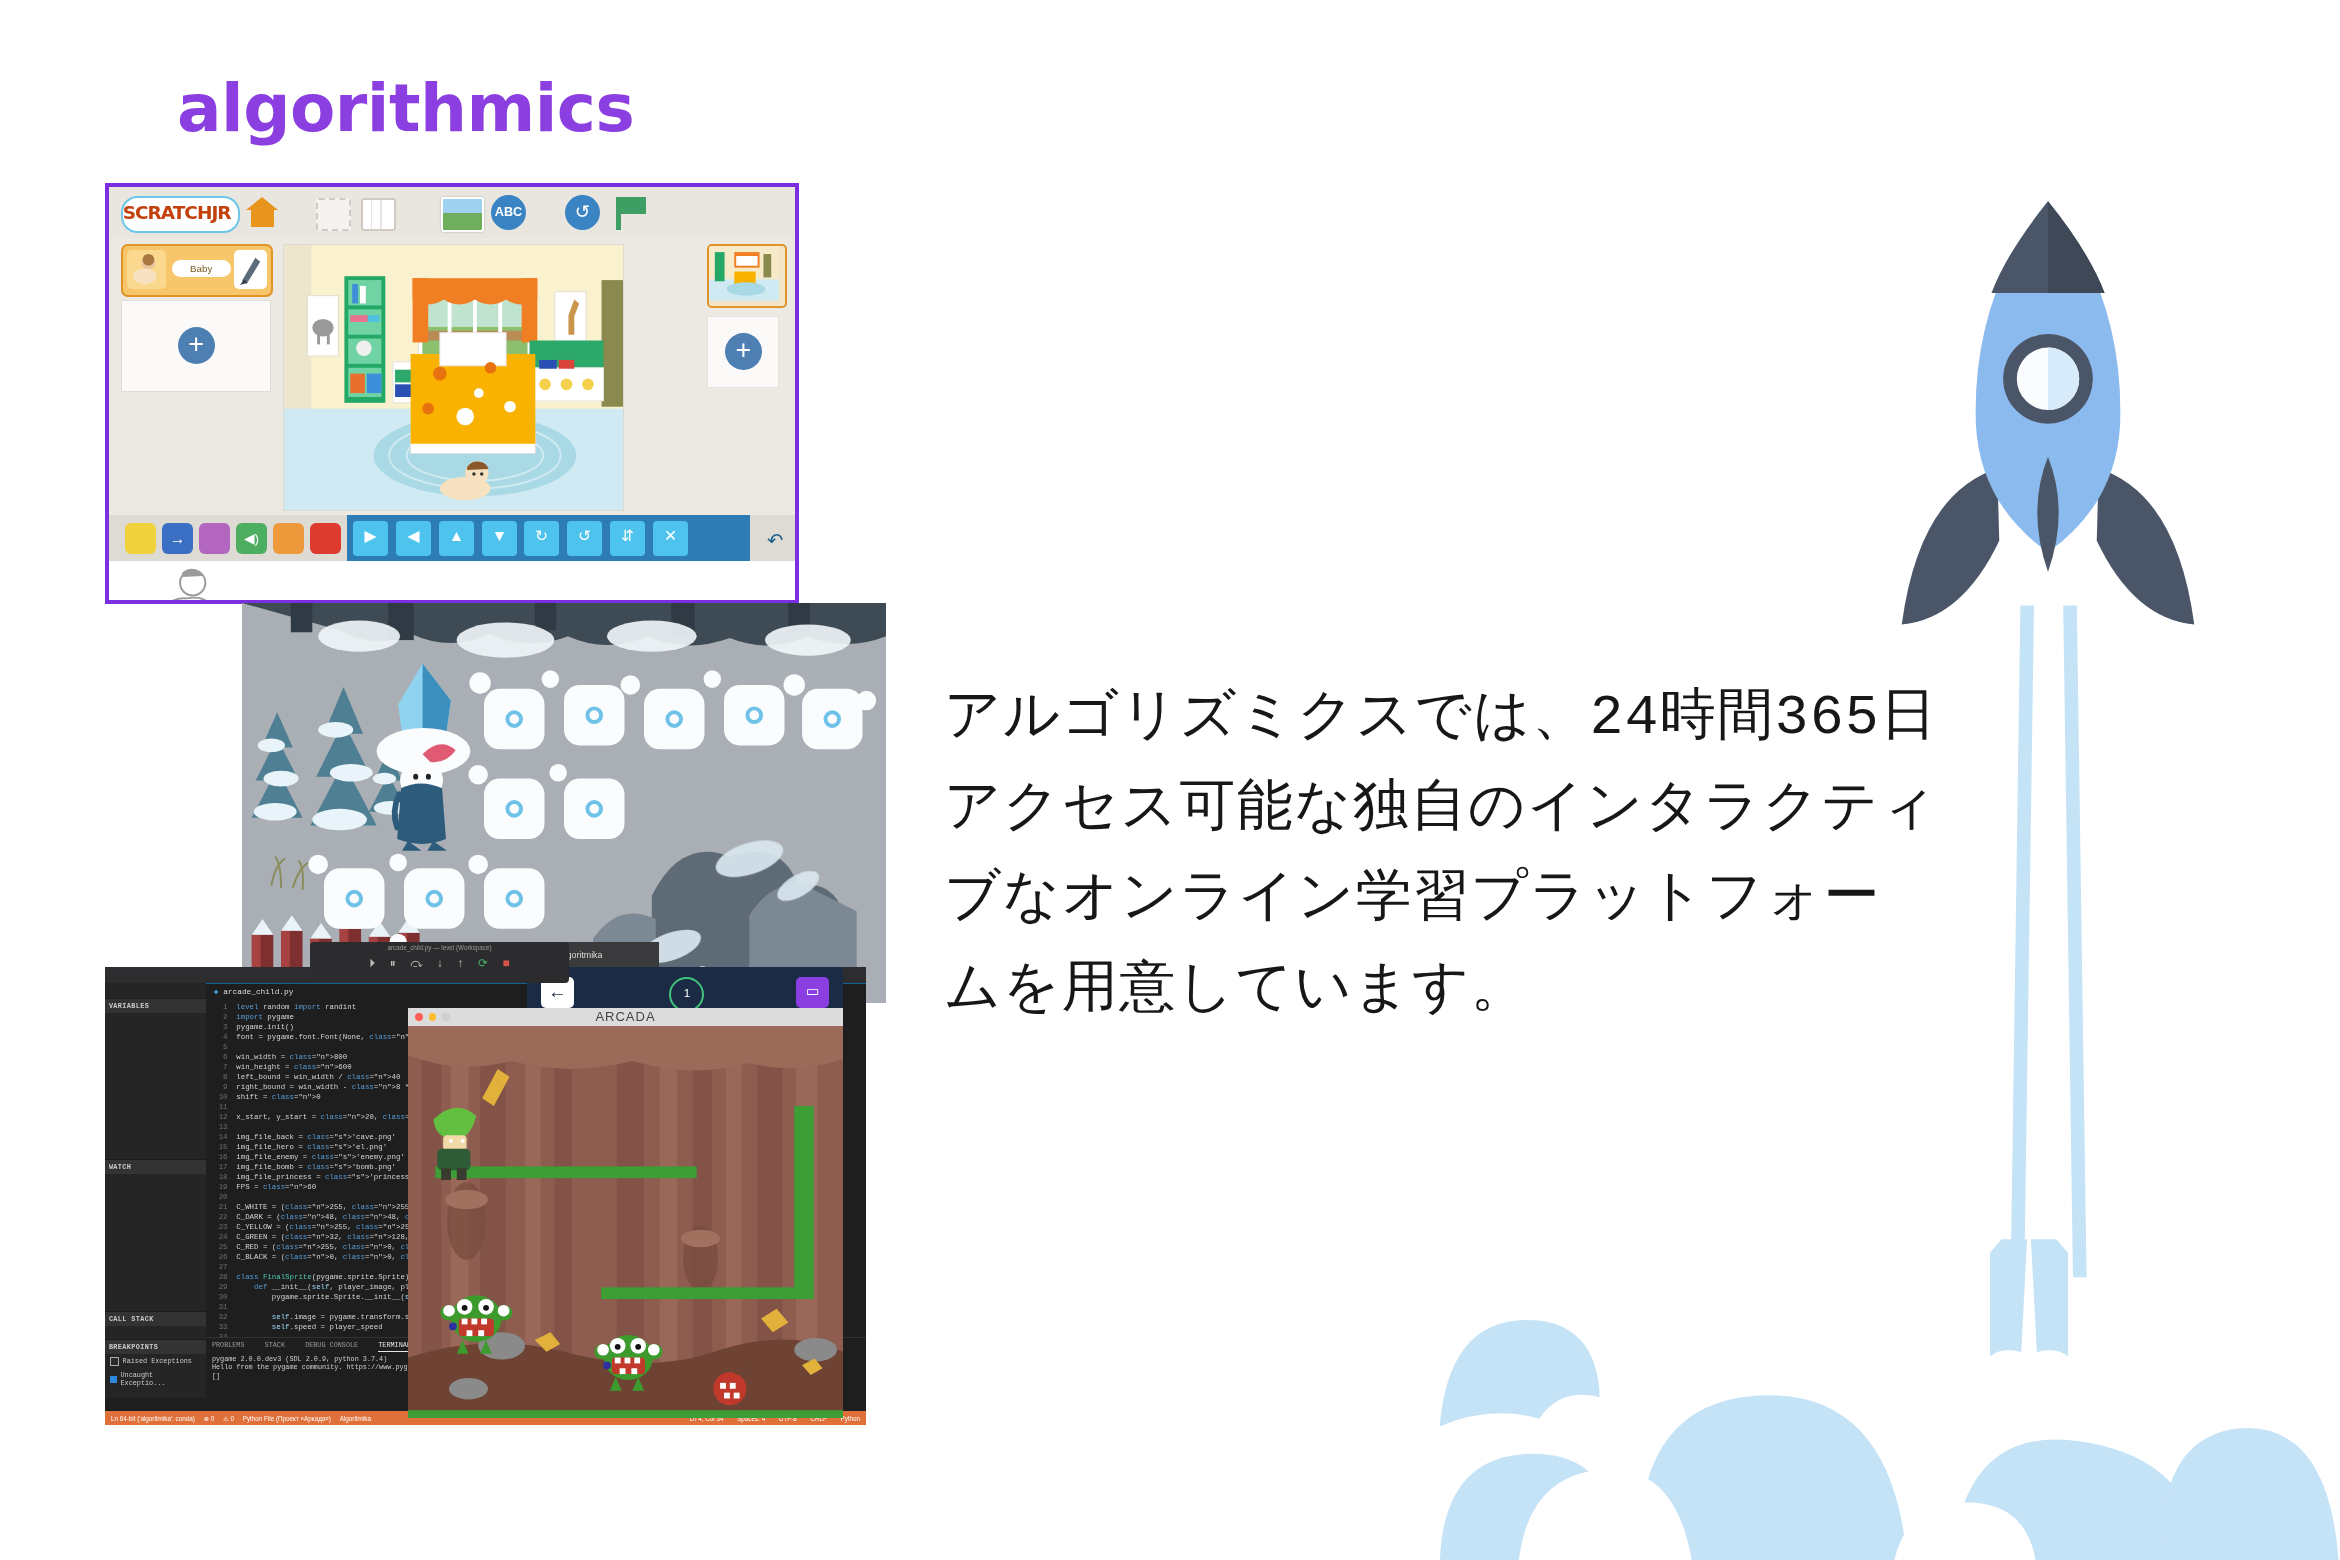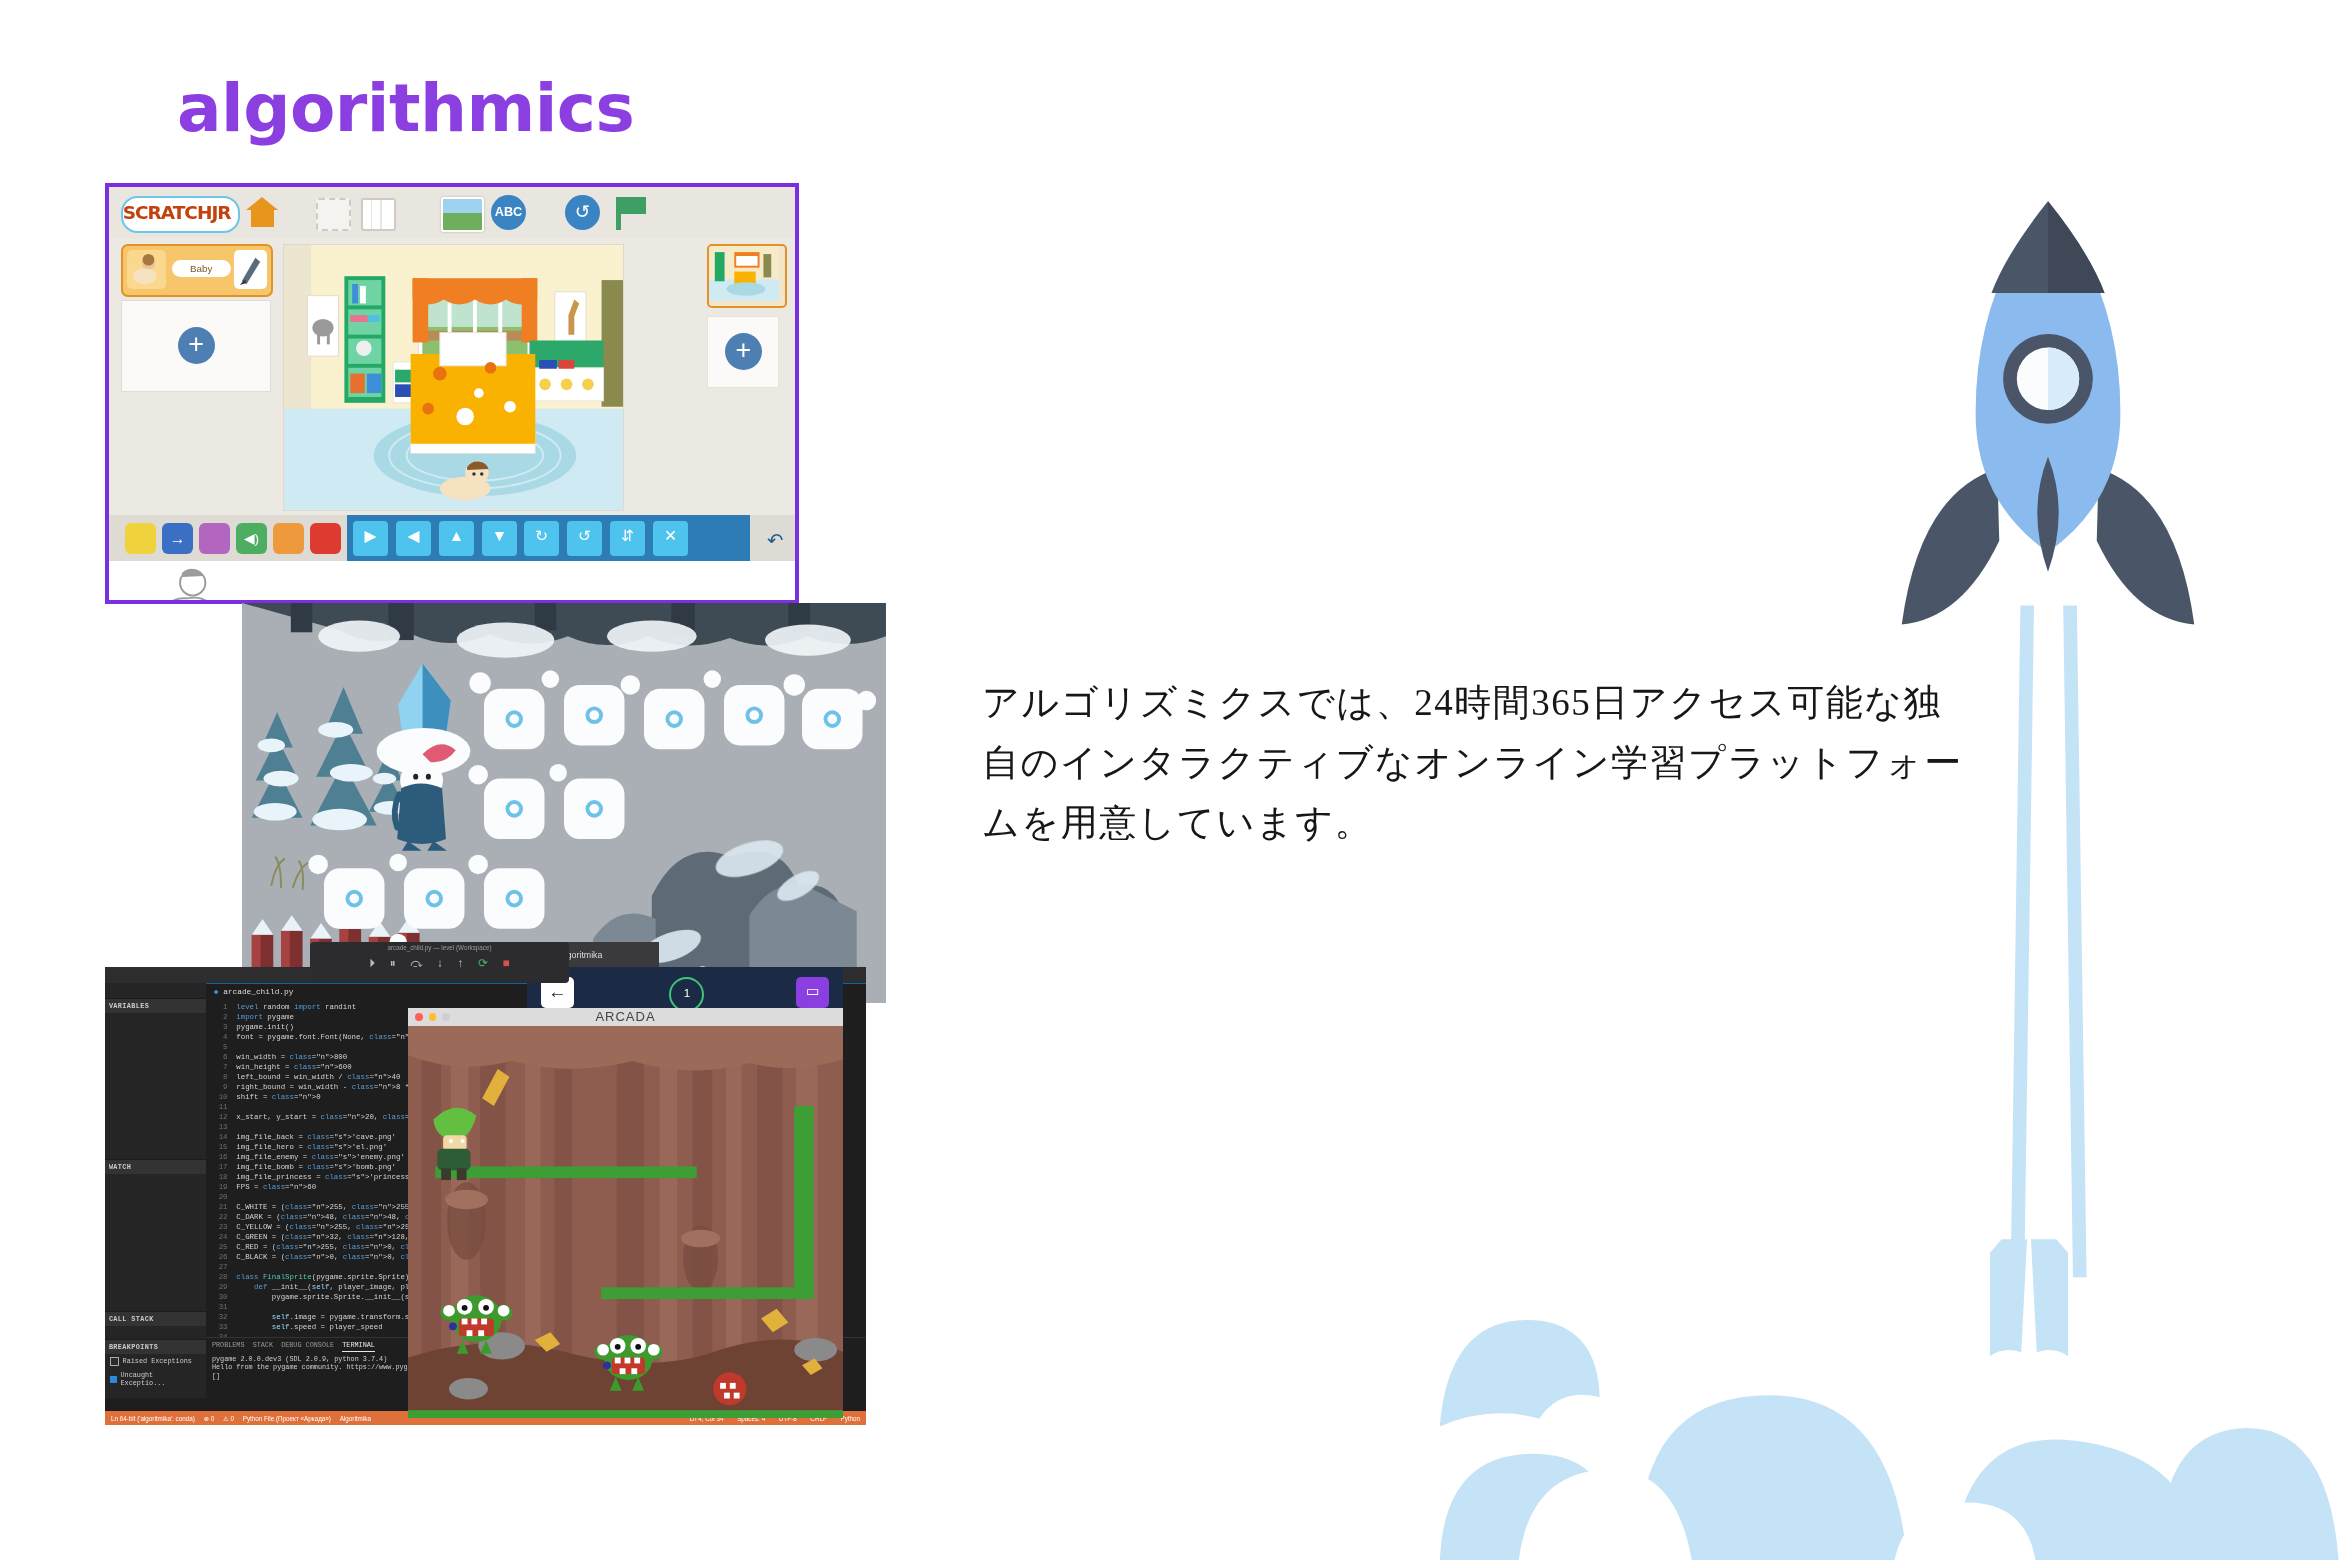--- a/index.html
+++ b/index.html
@@ -19,22 +19,22 @@
   }
 
   
   .headline{
     position:absolute;left:944px;top:385px;width:975px;
     font-size:72px;line-height:1.28;font-weight:bold;color:#101010;
     font-family:"DejaVu Sans",sans-serif;letter-spacing:1px;
   }
   .bodytext{
     position:absolute;left:944px;top:673px;width:995px;
-    font-size:37px;line-height:1.62;color:#171717;
-    font-family:Liberation Serif, serif;letter-spacing:1.5px;margin-left:38px;
+    font-size:56px;line-height:1.62;color:#171717;
+    font-family:Liberation Mono, monospace;letter-spacing:1.5px;
   }
 
   
   .rocket-wrap{position:absolute;left:1882px;top:176px;width:332px;height:468px;}
   .trail-wrap{position:absolute;left:1960px;top:605px;width:185px;height:702px;}
 
   
   .clouds{position:absolute;left:1346px;top:1239px;width:1005px;height:332px;}
 
   
@@ -104,21 +104,21 @@
   .vs-side{position:absolute;left:0;top:15.6px;width:101px;bottom:27px;background:#252526;color:#ccc;font-size:6.8px;}
   .vs-sechdr{padding:2.9px 3.9px;background:#333;border-top:1px solid #1b1b1b;font-weight:bold;letter-spacing:0.4px;}
   .vs-debugbar{position:absolute;left:0;top:15.6px;width:101px;height:15.6px;background:#252526;color:#bbb;font-size:5.9px;padding:2.9px 3.9px;box-sizing:border-box;}
   .vs-editor{position:absolute;left:101px;top:15.6px;right:0;bottom:88px;background:#1E1E1E;overflow:hidden;}
   .vs-tab{height:17.6px;background:#1E1E1E;color:#ddd;font-size:7.8px;padding:3.9px 7.8px;box-sizing:border-box;border-top:1px solid #0e639c;}
   .codearea{position:relative;font-size:7.4px;line-height:10px;padding-top:2px;}
   .cline{white-space:pre;height:10px;}
   .ln{display:inline-block;width:21.5px;text-align:right;color:#707070;margin-right:8.8px;} .kw{color:#569CD6;} .v{color:#9CDCFE;} .cls{color:#4EC9B0;} .t{color:#D4D4D4;}
   .vs-panel{position:absolute;left:101px;right:0;bottom:27px;height:60px;background:#1E1E1E;border-top:1px solid #333;}
   .vs-panel-tabs{height:13.7px;font-size:6.8px;color:#999;padding:2.9px 5.9px;box-sizing:border-box;}
-  .vs-panel-tabs span{margin-right:4px;}
+  .vs-panel-tabs span{margin-right:16px;}
   .vs-panel-tabs .act{color:#e7e7e7;border-bottom:1px solid #e7e7e7;padding-bottom:2px;}
   .vs-term{font-size:6.8px;color:#cfcfcf;padding:2.9px 5.9px;line-height:8.8px;}
   .vs-status{position:absolute;left:0;right:0;bottom:0;height:13.7px;background:#E0703A;color:#fff;font-size:6.3px;
     display:flex;align-items:center;padding:0 5.9px;box-sizing:border-box;font-family:"Liberation Sans",sans-serif;}
   .vs-status .r{margin-left:auto;display:flex;gap:13.7px;}
   .vs-status .l{display:flex;gap:8.8px;}
 
   
   .dbgbar{position:absolute;left:310px;top:942px;width:259px;height:41px;background:#2C2C2E;border-radius:3.9px;
     display:flex;align-items:center;justify-content:center;gap:14.6px;color:#bbb;font-size:11.7px;z-index:6;}

